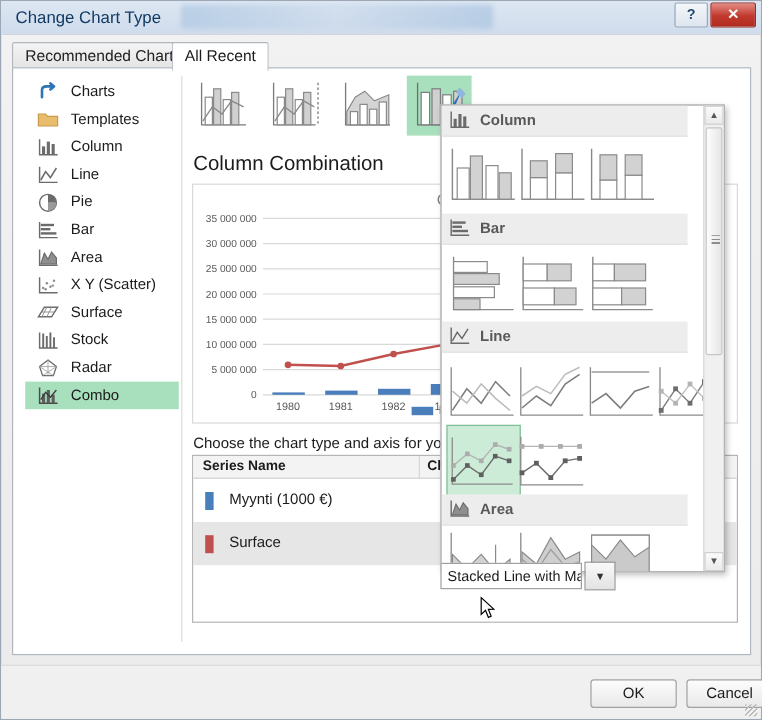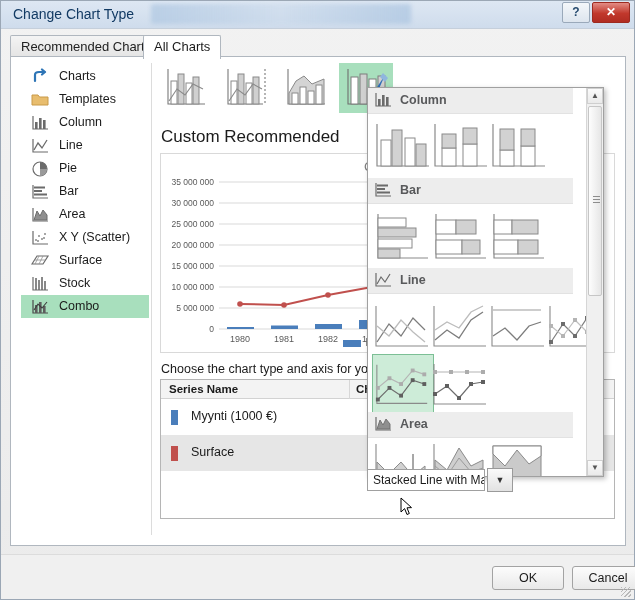--- a/index.html
+++ b/index.html
@@ -126,21 +126,21 @@
 
   <div class="titlebar">
     <div class="blurband"></div>
     <div class="title-text">Change Chart Type</div>
     <div class="wbtn help">?</div>
     <div class="wbtn close">✕</div>
   </div>
 
   <div class="tabstrip">
     <div class="tab inactive">Recommended Charts</div>
-    <div class="tab active">All Charts</div>
+    <div class="tab active">All Recent</div>
   </div>
 
   <div class="tabbody">
 
     <div class="leftlist">
 
       <div class="li">
         <span class="ic">
           <svg width="22" height="18" viewBox="0 0 22 18">
               <path d="M6 13 L6 7 Q6 4 10 4 L16 4 M16 4 L13 1.5 M16 4 L13 6.5" stroke="#2e75b6" stroke-width="2.2" fill="none" stroke-linecap="round"></path>
@@ -241,20 +241,29 @@
       <div class="li">
         <span class="ic">
           <svg width="22" height="18" viewBox="0 0 22 18">
               <path d="M4 2 V15 H19" stroke="#6b6b6b" stroke-width="1.2" fill="none"></path>
               <path d="M7 3 V15 M10 5 V15 M13 2 V15 M16 6 V15" stroke="#6b6b6b" stroke-width="1.6"></path>
             </svg>
         </span>
         <span>Stock</span>
       </div>
 
+      <div class="li">
+        <span class="ic">
+          <svg width="22" height="18" viewBox="0 0 22 18">
+              <polygon points="11,2 18,7.5 15.5,15 6.5,15 4,7.5" fill="none" stroke="#6b6b6b" stroke-width="1.1"></polygon>
+              <path d="M11 2 L11 15 M4 7.5 L18 7.5 M4 7.5 L15.5 15 M18 7.5 L6.5 15" stroke="#9c9c9c" stroke-width=".7"></path>
+            </svg>
+        </span>
+        <span>Radar</span>
+      </div>
 
       <div class="li sel">
         <span class="ic">
           <svg width="22" height="18" viewBox="0 0 22 18">
               <path d="M4 2 V15 H19" stroke="#4a4a4a" stroke-width="1.2" fill="none"></path>
               <rect x="6" y="7" width="2.6" height="8" fill="#5d5d5d"></rect>
               <rect x="10" y="4" width="2.6" height="11" fill="#5d5d5d"></rect>
               <rect x="14" y="8" width="2.6" height="7" fill="#5d5d5d"></rect>
               <path d="M5 12 L9 6 L13 10 L18 4" stroke="#3d3d3d" stroke-width="1.1" fill="none"></path>
             </svg>
@@ -307,21 +316,21 @@
               <rect x="39" y="13" width="7" height="28" fill="#d0d0d0" stroke="#7d7d7d"></rect>
               <g>
                 <path d="M46 12 L33 32 L29 40 L36 35 Z" fill="#2f6fb8"></path>
                 <path d="M44 10 L49 15 L46 19 L41 14 Z" fill="#8fb6de"></path>
                 <path d="M31 38 L30 39.5 L32.5 38.6 Z" fill="#e8e8e8"></path>
               </g>
             </svg>
         </div>
       </div>
 
-      <div class="preview-title">Custom Recommended</div>
+      <div class="preview-title">Column Combination</div>
 
       <div class="previewbox">
         <div class="charttitle">Chart Tit</div>
         <svg width="453" height="198" viewBox="0 0 453 198">
 
           <g stroke="#d9d9d9" stroke-width="1">
             <line x1="58" y1="28" x2="400" y2="28"></line>
             <line x1="58" y1="49" x2="400" y2="49"></line>
             <line x1="58" y1="70" x2="400" y2="70"></line>
             <line x1="58" y1="91" x2="400" y2="91"></line>

